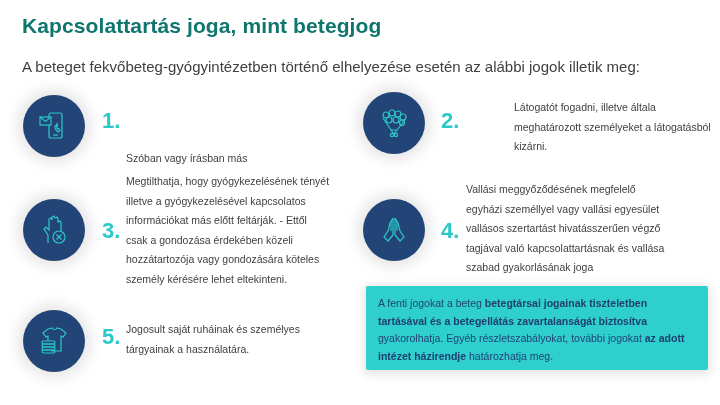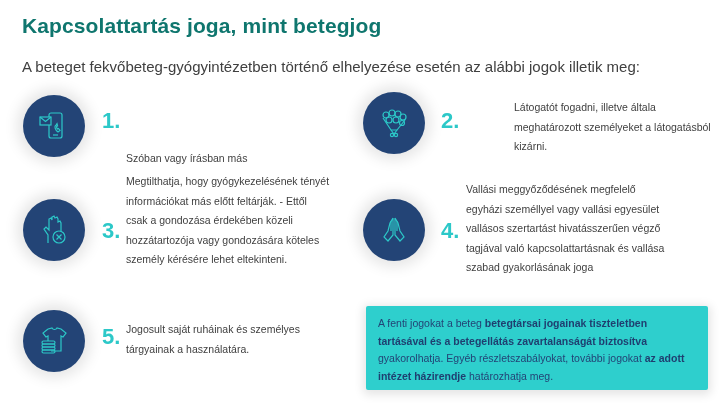--- a/index.html
+++ b/index.html
@@ -20,21 +20,21 @@
     display: flex; align-items: center; justify-content: center;
   }
   .circle svg { width: 34px; height: 34px; }
   .num {
     position: absolute; font-size: 22px; font-weight: bold; color: #2cc8c8;
   }
   .txt {
     position: absolute; font-size: 10.5px; line-height: 19.5px; color: #404040;
   }
   .note {
-    position: absolute; left: 366px; top: 306px; width: 342px; height: 84px;
+    position: absolute; left: 366px; top: 286px; width: 342px; height: 84px;
     background: #2ecfcd; border-radius: 2px;
     box-shadow: 0 2px 10px 3px rgba(0,0,0,0.10);
     padding: 9px 12px 0 12px;
     font-size: 10.5px; line-height: 17.5px; color: #234476;
   }
   .note b { font-weight: bold; color: #1f3f70; }
 </style>
 </head>
 <body>
 
@@ -80,20 +80,21 @@
 <div class="circle" style="left:23px; top:199px;">
   <svg viewBox="0 0 34 34" fill="none" stroke="#2cc8c8" stroke-width="1.2">
     <path d="M11 30 L11 22 L7 16 L9 14 L12 17 L12 6 L14 5 L15 7 L15 4 L17 3 L18 5 L18 5 L20 4 L21 6 L21 9 L23 8 L24 10 L24 18"></path>
     <circle cx="22" cy="24" r="6"></circle>
     <path d="M19.5 21.5 L24.5 26.5 M24.5 21.5 L19.5 26.5"></path>
   </svg>
 </div>
 <div class="num" style="left:102px; top:218px;">3.</div>
 <div class="txt" style="left:126px; top:172px;">
   <div>Megtilthatja, hogy gyógykezelésének tényét</div>
+  <div>illetve a gyógykezelésével kapcsolatos</div>
   <div>információkat más előtt feltárják. -  Ettől</div>
   <div>csak a gondozása érdekében közeli</div>
   <div>hozzátartozója vagy gondozására köteles</div>
   <div>személy kérésére lehet eltekinteni.</div>
 </div>
 
 <div class="circle" style="left:363px; top:199px;">
   <svg viewBox="0 0 34 34" fill="none" stroke="#2cc8c8" stroke-width="1.2">
     <path d="M16 5 L13 10 L11 18 L7 24 L11 28 L16 22 L16 5"></path>
     <path d="M18 5 L21 10 L23 18 L27 24 L23 28 L18 22 L18 5"></path>

